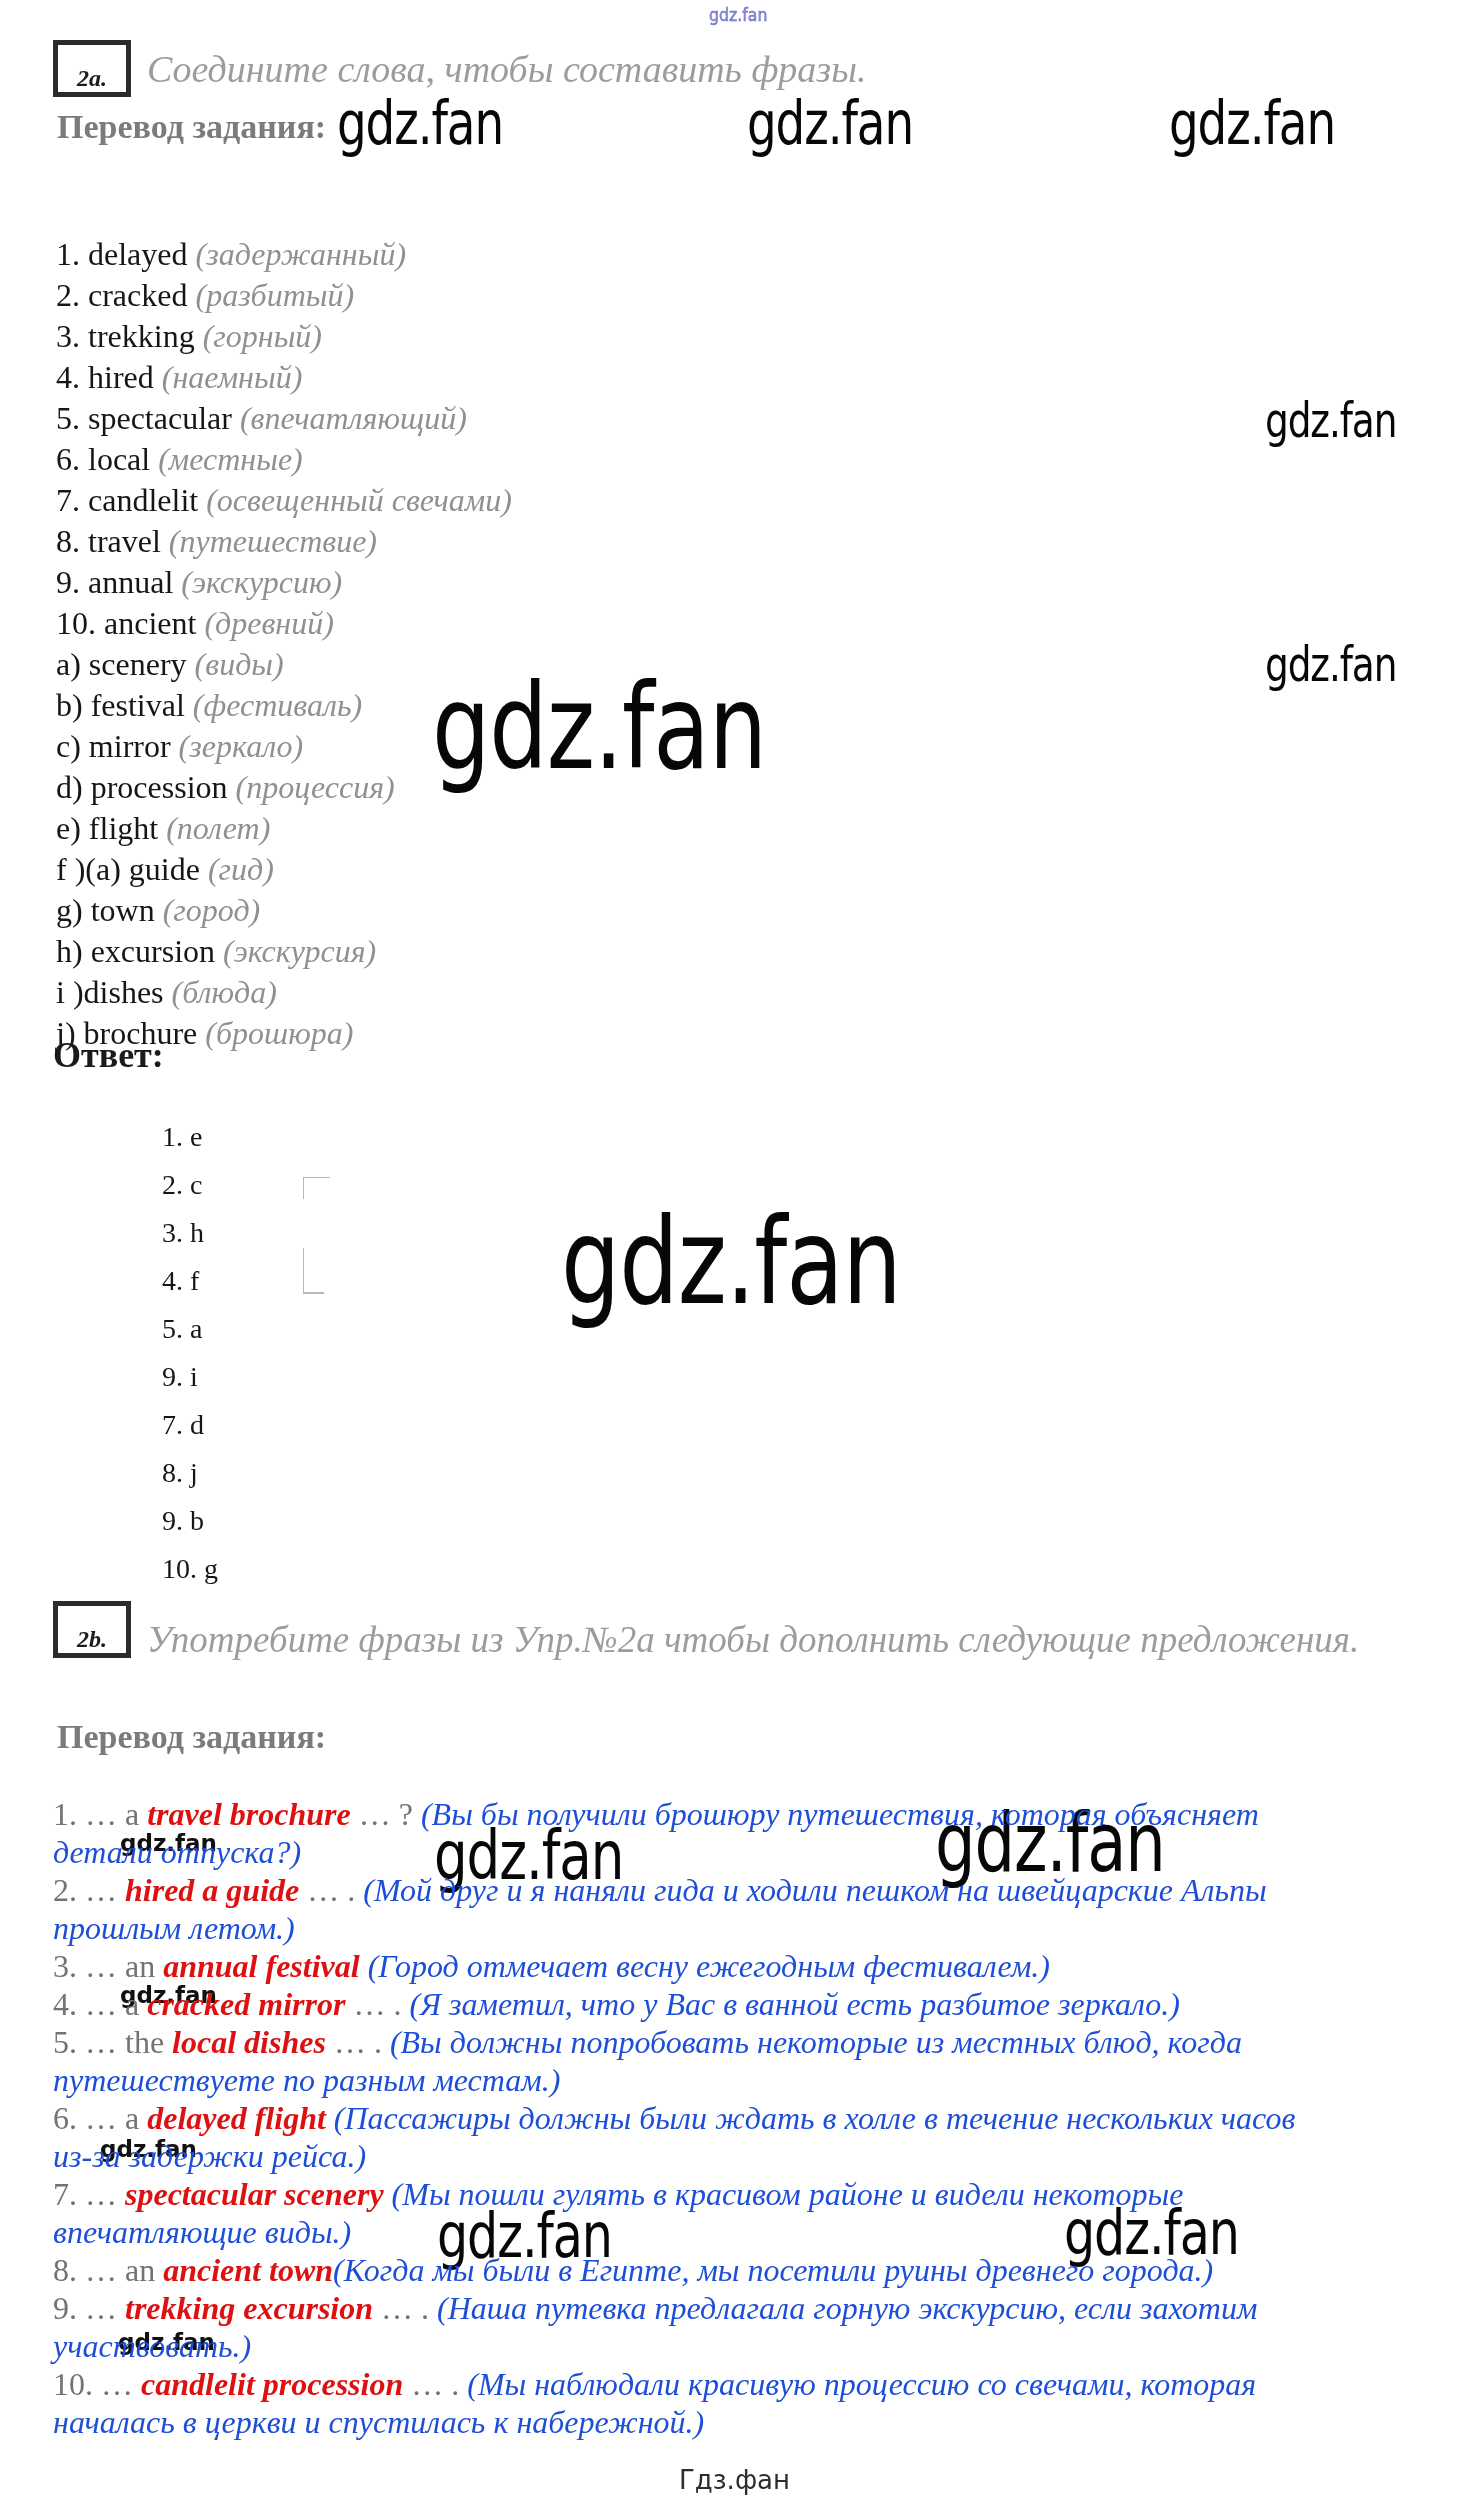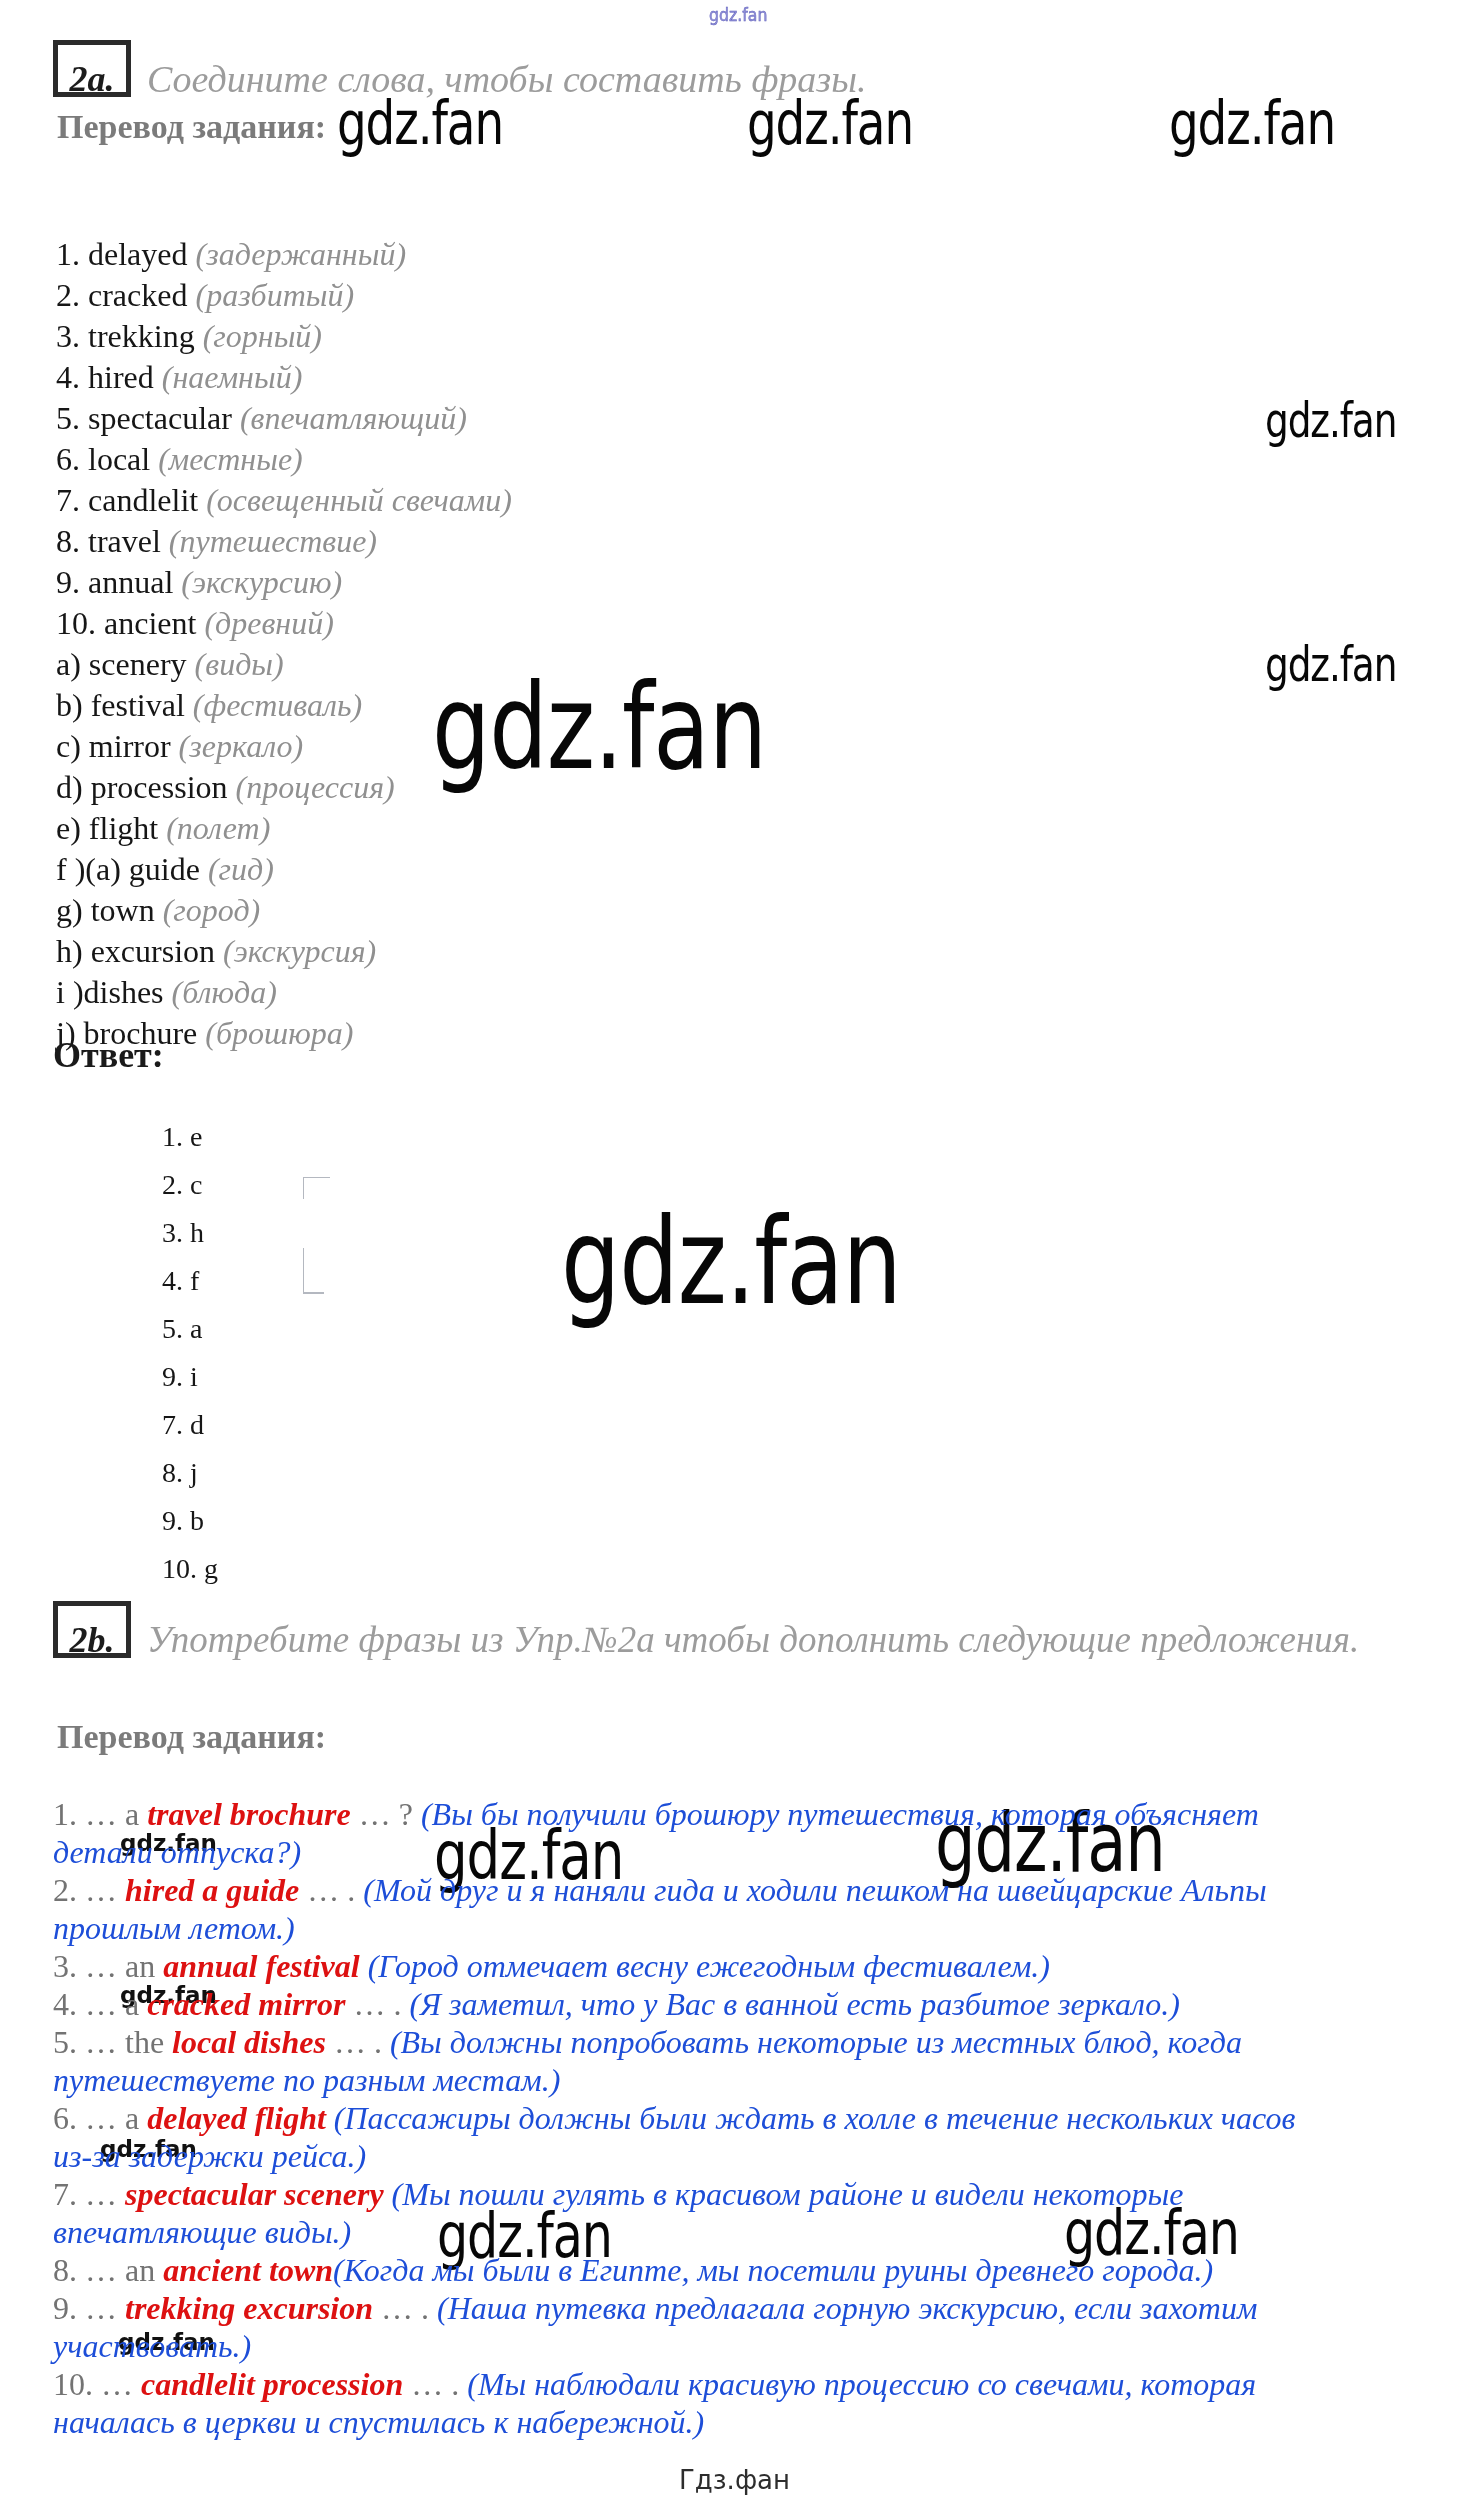--- a/index.html
+++ b/index.html
@@ -12,21 +12,21 @@
       transform:scaleX(0.78);transform-origin:left top;letter-spacing:-1.4px;}
   .wm-sm{position:absolute;font-family:"DejaVu Sans","Liberation Sans",sans-serif;
       font-weight:bold;font-size:23px;color:#111;line-height:1;white-space:nowrap;}
   .wm-tiny{position:absolute;left:709px;top:5.7px;font-family:"DejaVu Sans",sans-serif;
       font-size:18.5px;color:#9393d8;-webkit-text-stroke:0.5px #5d5dbb;line-height:1;
       transform:scaleX(0.85);transform-origin:left top;white-space:nowrap;}
 
   
   .badge{position:absolute;width:68px;height:47px;border:5px solid #2b2b2b;
          display:flex;align-items:center;justify-content:center;background:#fff;}
-  .badge span{font-weight:bold;font-style:italic;font-size:36px;color:#1c1c1c;margin-top:20px;}
+  .badge span{font-weight:bold;font-style:italic;font-size:24px;color:#1c1c1c;margin-top:20px;}
 
   .instr{position:absolute;font-style:italic;color:#9c9c9c;white-space:nowrap;}
   .plabel{position:absolute;font-weight:bold;color:#7b7b7b;font-size:34px;white-space:nowrap;}
 
   
   #vocab{position:absolute;left:56px;top:189px;margin-top:45px;}
   .v-row{height:41px;line-height:41px;font-size:32px;white-space:nowrap;}
   .v-term{color:#161616;}
   .v-ru{color:#909090;font-style:italic;}
 
@@ -70,21 +70,21 @@
   <span class="wm" style="left:437px;top:2204px;font-size:63px">gdz.fan</span>
   <span class="wm" style="left:1064px;top:2201px;font-size:63px">gdz.fan</span>
   <span class="wm-sm" style="left:120px;top:1832px">gdz.fan</span>
   <span class="wm-sm" style="left:120px;top:1984px">gdz.fan</span>
   <span class="wm-sm" style="left:100px;top:2138px">gdz.fan</span>
   <span class="wm-sm" style="left:118px;top:2331px">gdz.fan</span>
 
   <div class="badge" style="left:53px;top:40px">
     <span>2a.</span>
   </div>
-  <div class="instr" style="left:147px;top:57px;font-size:38px">Соедините слова, чтобы составить фразы.</div>
+  <div class="instr" style="left:147px;top:47px;font-size:38px">Соедините слова, чтобы составить фразы.</div>
   <div class="plabel" style="left:57px;top:108px">Перевод задания:</div>
 
   <div id="vocab">
   <div class="v-row"><span class="v-term">1. delayed</span> <span class="v-ru">(задержанный)</span></div>
 
   <div class="v-row"><span class="v-term">2. cracked</span> <span class="v-ru">(разбитый)</span></div>
 
   <div class="v-row"><span class="v-term">3. trekking</span> <span class="v-ru">(горный)</span></div>
 
   <div class="v-row"><span class="v-term">4. hired</span> <span class="v-ru">(наемный)</span></div>

